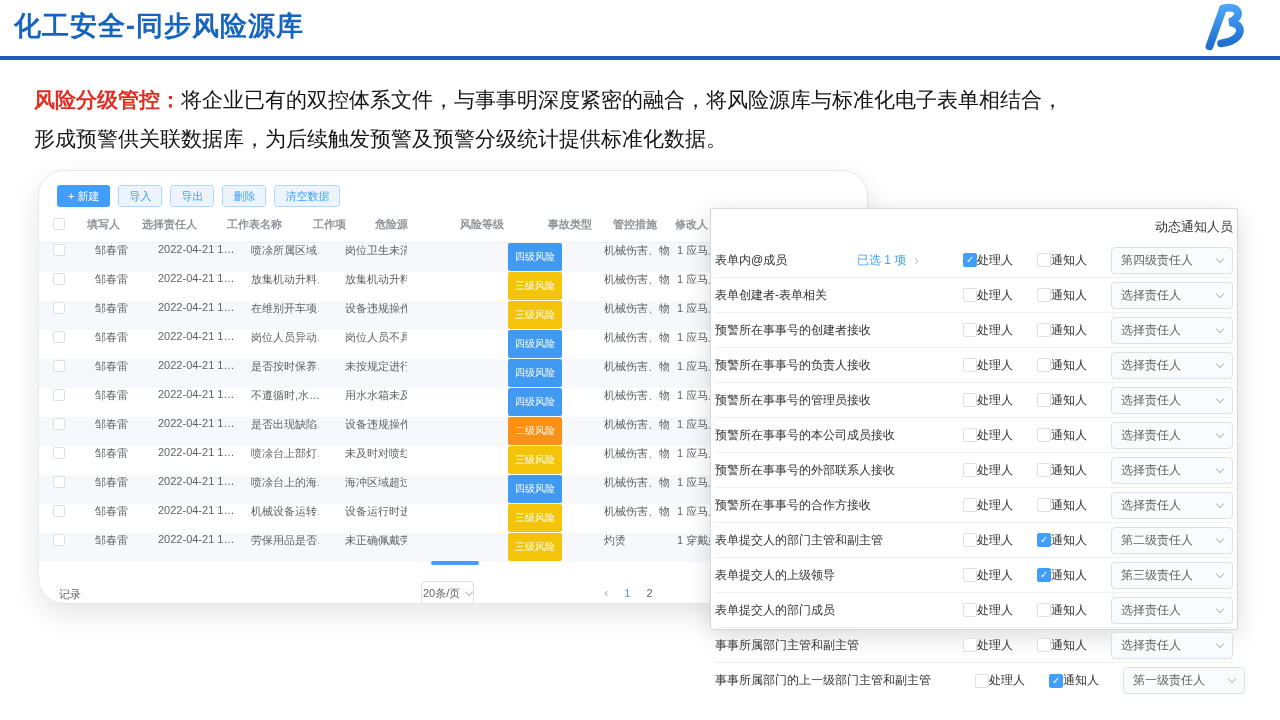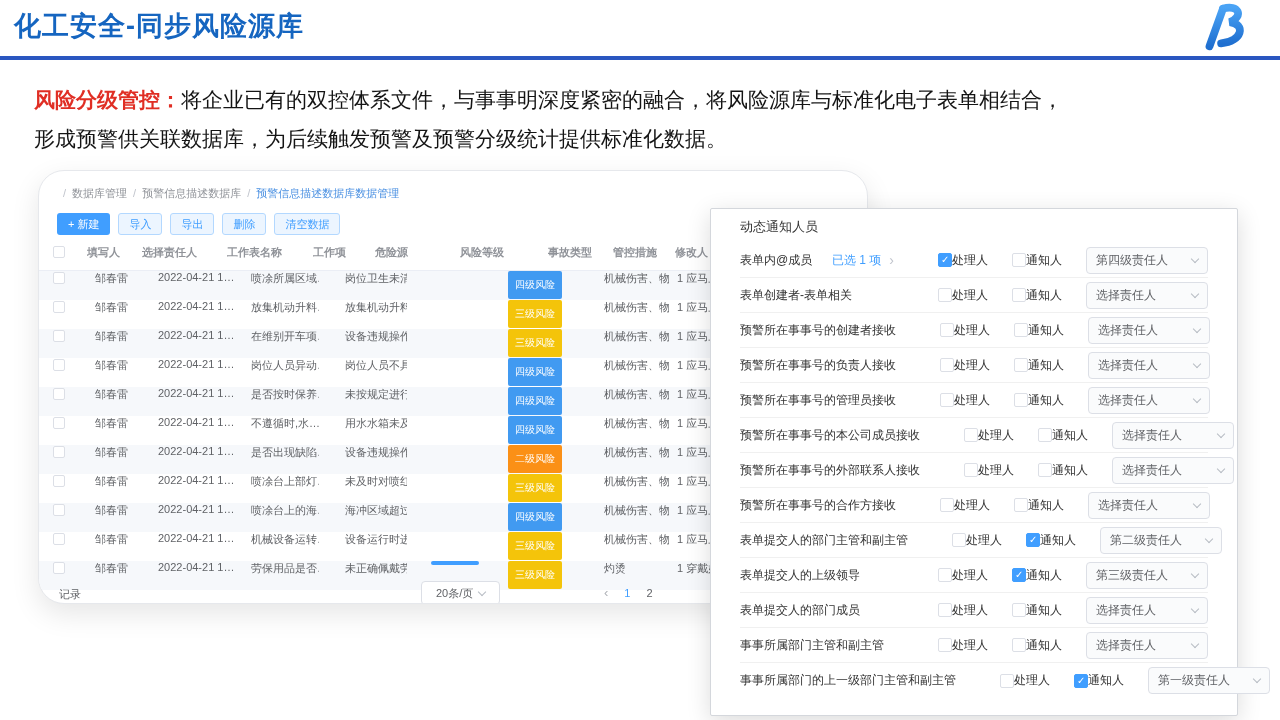--- a/index.html
+++ b/index.html
@@ -68,39 +68,39 @@
     display:inline-block; padding:8px 7px; border-radius:2px;
     color:#fff; font-size:10px; line-height:12px;
   }
 
   .hscroll {
     position:absolute; left:392px; top:390px; width:48px; height:4px;
     background:#409eff; border-radius:2px;
   }
   .records { position:absolute; left:20px; top:416px; font-size:11px; color:#606266; }
   .pagesize {
-    position:absolute; left:382px; top:410px; height:24px; padding:0 14px;
+    position:absolute; left:382px; top:410px; height:24px; padding:0 1px;
     border:1px solid #dcdfe6; border-radius:4px; background:#fff;
     display:flex; align-items:center; gap:6px; font-size:11px; color:#606266;
   }
   .pager { position:absolute; left:565px; top:414px; display:flex; align-items:center; gap:16px; }
   .pgbtn { color:#b0b3b8; font-size:13px; cursor:pointer; }
   .pgnum { font-size:11px; color:#606266; cursor:pointer; }
   .pgnum.active { color:#409eff; }
 
   .caret {
     width:6px; height:6px; border-right:1px solid #b7bcc4; border-bottom:1px solid #b7bcc4;
     transform:rotate(45deg); margin-top:-3px; flex:none;
   }
 
   
   .panel {
-    position:absolute; left:710px; top:208px; width:528px; height:508px;
+    position:absolute; left:710px; top:208px; width:528px; height:422px;
     background:#fff; border:1px solid #d4d7dc; border-radius:2px;
-    box-shadow:0 6px 24px rgba(0,0,0,.14); z-index:10; padding:0 29px;
+    box-shadow:0 6px 24px rgba(0,0,0,.14); z-index:10; padding:0 4px;text-align:right;
   }
   .panel-title { height:34px; line-height:36px; font-size:13px; color:#333; }
   .prow { display:flex; align-items:center; height:35px; border-bottom:1px solid #f0f0f0; }
   .prow:last-child { border-bottom:none; }
   .plabel { font-size:12px; color:#333; white-space:nowrap; flex:none; }
   .pmid { flex:1; display:flex; justify-content:flex-end; align-items:center; gap:8px; margin-right:44px; min-width:0; }
   .sel-info { color:#409eff; font-size:12px; white-space:nowrap; cursor:pointer; }
   .arrow { color:#c0c4cc; font-size:14px; cursor:pointer; }
   .pgroup { display:flex; align-items:center; width:66px; flex:none; margin-right:8px; }
   .pcb {
@@ -134,21 +134,20 @@
     <path d="M30 6 C46 1 52 14 37 20 C54 22 50 40 28 42" stroke="url(#lg)" stroke-width="8" stroke-linecap="round" fill="none"></path>
   </svg>
 </div>
 
 <p class="intro">
   <span class="red">风险分级管控：</span><span>将企业已有的双控体系文件，与事事明深度紧密的融合，将风险源库与标准化电子表单相结合，</span><br>
   <span>形成预警供关联数据库，为后续触发预警及预警分级统计提供标准化数据。</span>
 </p>
 
 <div class="card">
-  <div class="breadcrumb" id="breadcrumb"><span class="sep">/</span><span class="crumb">数据库管理</span><span class="sep">/</span><span class="crumb">预警信息描述数据库</span><span class="sep">/</span><span class="crumb current">预警信息描述数据库数据管理</span></div>
 
   <div class="toolbar">
     <button class="btn primary">
       <span>+</span>
       <span>新建</span>
     </button>
     <button class="btn ghost">导入</button>
     <button class="btn ghost">导出</button>
     <button class="btn ghost">删除</button>
     <button class="btn ghost">清空数据</button>

